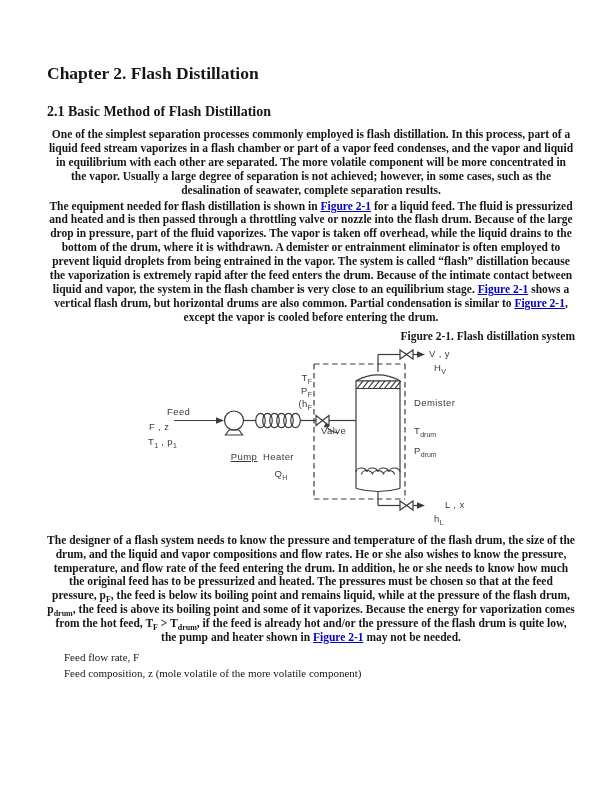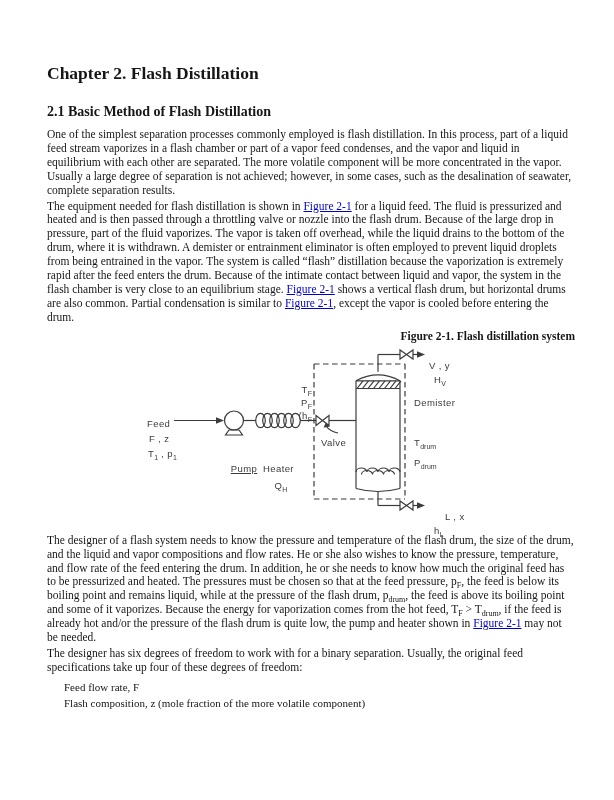--- a/index.html
+++ b/index.html
@@ -9,37 +9,37 @@
     font-family:"Liberation Serif", serif; color:#161616;
   }
   .content { padding:64px 39px 0 47px; }
   h1.chapter {
     font-size:17.5px; line-height:19px; margin:0; font-weight:bold;
   }
   h2.section {
     font-size:14px; line-height:15px; margin:21px 0 0 0; font-weight:bold;
   }
   p.body {
-    font-size:11.5px; line-height:13.9px; margin:2px 0 0 0; text-align:left;
+    font-size:11.5px; line-height:13.9px; margin:2px 0 0 0; text-align:center;font-weight:bold;
   }
   p.body.first { margin-top:9px; }
   p.body sub { font-size:8px; line-height:0; }
   a.fig-link { color:#0000cc; text-decoration:underline; cursor:pointer; }
   .caption {
     font-size:11.5px; line-height:12px; font-weight:bold; text-align:right;
     margin-top:5px;
   }
   .diagram {
     position:relative; width:330px; height:190px; margin:0 auto;
   }
   .diagram svg { position:absolute; left:0; top:0; }
   .lbl {
     position:absolute; font-family:"Liberation Sans", sans-serif;
     font-size:9.5px; line-height:10px; letter-spacing:0.4px;
-    color:#3b3b3b; white-space:nowrap;margin-top:12px;
+    color:#3b3b3b; white-space:nowrap;
   }
   .lbl sub { font-size:7px; line-height:0; letter-spacing:0; }
   .specs { margin-top:4px; }
   .spec { font-size:11px; line-height:16.5px; padding-left:17px; }
 </style>
 </head>
 <body>
 
 <div class="page">
   <div class="content">
@@ -119,41 +119,40 @@
         <g>
           <line x1="232" y1="149.5" x2="232" y2="163.5"></line>
           <line x1="232" y1="163.5" x2="254" y2="163.5"></line>
           <polygon points="254,159 254,168 260.5,163.5"></polygon>
           <polygon points="267,159 267,168 260.5,163.5"></polygon>
           <line x1="267" y1="163.5" x2="271" y2="163.5"></line>
           <polygon points="271,160.3 279,163.5 271,166.7" fill="#3b3b3b" stroke="none"></polygon>
         </g>
       </svg>
 
-      <div class="lbl" style="left:1px;  top:65px;">Feed</div>
+      <div class="lbl" style="left:21px;  top:65px;">Feed</div>
       <div class="lbl" style="left:3px;  top:80px;text-align:right;">F , z</div>
       <div class="lbl" style="left:2px;  top:95px;">T<sub>1</sub> , p<sub>1</sub></div>
       <div class="lbl" style="left:80px; top:110px; width:36px; text-align:center;text-decoration:underline;">Pump</div>
       <div class="lbl" style="left:117px;top:110px; width:42px; ">Heater</div>
       <div class="lbl" style="left:125px;top:127px; width:20px; text-align:center;">Q<sub>H</sub></div>
       <div class="lbl" style="left:146px;top:31px; width:20px; text-align:right;">T<sub>F</sub></div>
       <div class="lbl" style="left:146px;top:44px; width:20px; text-align:right;">P<sub>F</sub></div>
       <div class="lbl" style="left:140px;top:57px; width:26px; text-align:right;">(h<sub>F</sub></div>
       <div class="lbl" style="left:175px;top:84px;">Valve</div>
-      <div class="lbl" style="left:268px;top:44px;">Demister</div>
+      <div class="lbl" style="left:268px;top:56px;">Demister</div>
       <div class="lbl" style="left:283px;top:7px;">V , y</div>
       <div class="lbl" style="left:288px;top:21px;">H<sub>V</sub></div>
       <div class="lbl" style="left:268px;top:84px;">T<sub>drum</sub></div>
       <div class="lbl" style="left:268px;top:104px;">P<sub>drum</sub></div>
       <div class="lbl" style="left:299px;top:158px;">L , x</div>
       <div class="lbl" style="left:288px;top:172px;">h<sub>L</sub></div>
     </div>
 
     <p class="body">The designer of a flash system needs to know the pressure and temperature of the flash drum, the size of the drum, and the liquid and vapor compositions and flow rates. He or she also wishes to know the pressure, temperature, and flow rate of the feed entering the drum. In addition, he or she needs to know how much the original feed has to be pressurized and heated. The pressures must be chosen so that at the feed pressure, p<sub>F</sub>, the feed is below its boiling point and remains liquid, while at the pressure of the flash drum, p<sub>drum</sub>, the feed is above its boiling point and some of it vaporizes. Because the energy for vaporization comes from the hot feed, T<sub>F</sub> &gt; T<sub>drum</sub>, if the feed is already hot and/or the pressure of the flash drum is quite low, the pump and heater shown in <a class="fig-link">Figure 2-1</a> may not be needed.</p>
-    <p class="body">The designer has six degrees of freedom to work with for a binary separation. Usually, the original feed specifications take up four of these degrees of freedom:</p>
 
     <div class="specs">
       <div class="spec">Feed flow rate, F</div>
-      <div class="spec">Flash composition, z (mole fraction of the more volatile component)</div>
+      <div class="spec">Feed composition, z (mole volatile of the more volatile component)</div>
     </div>
 
   </div>
 </div>
 
 </body></html>

